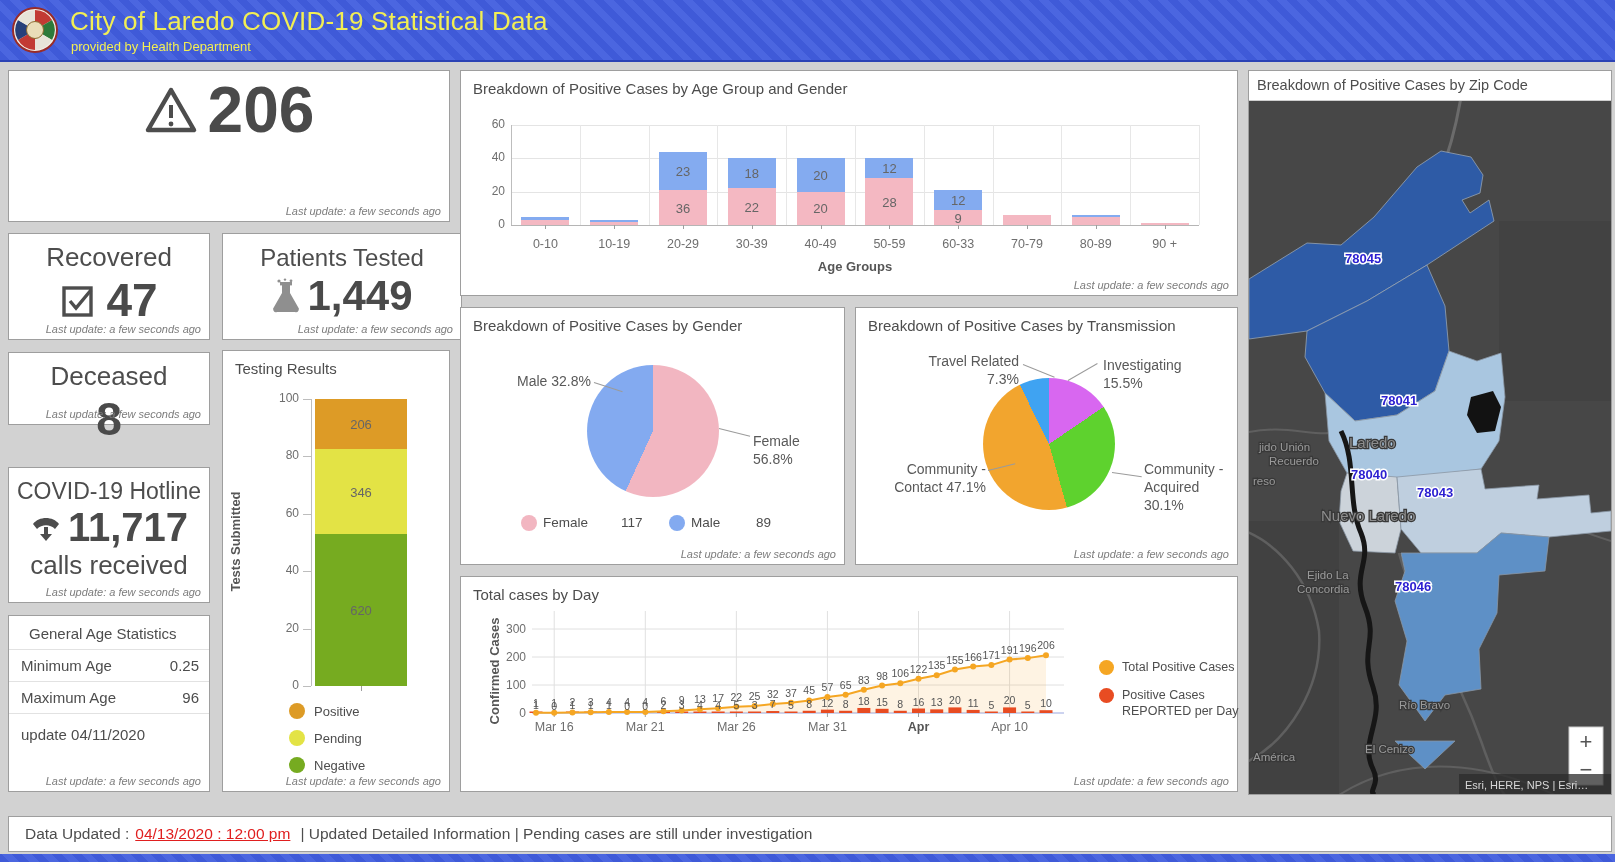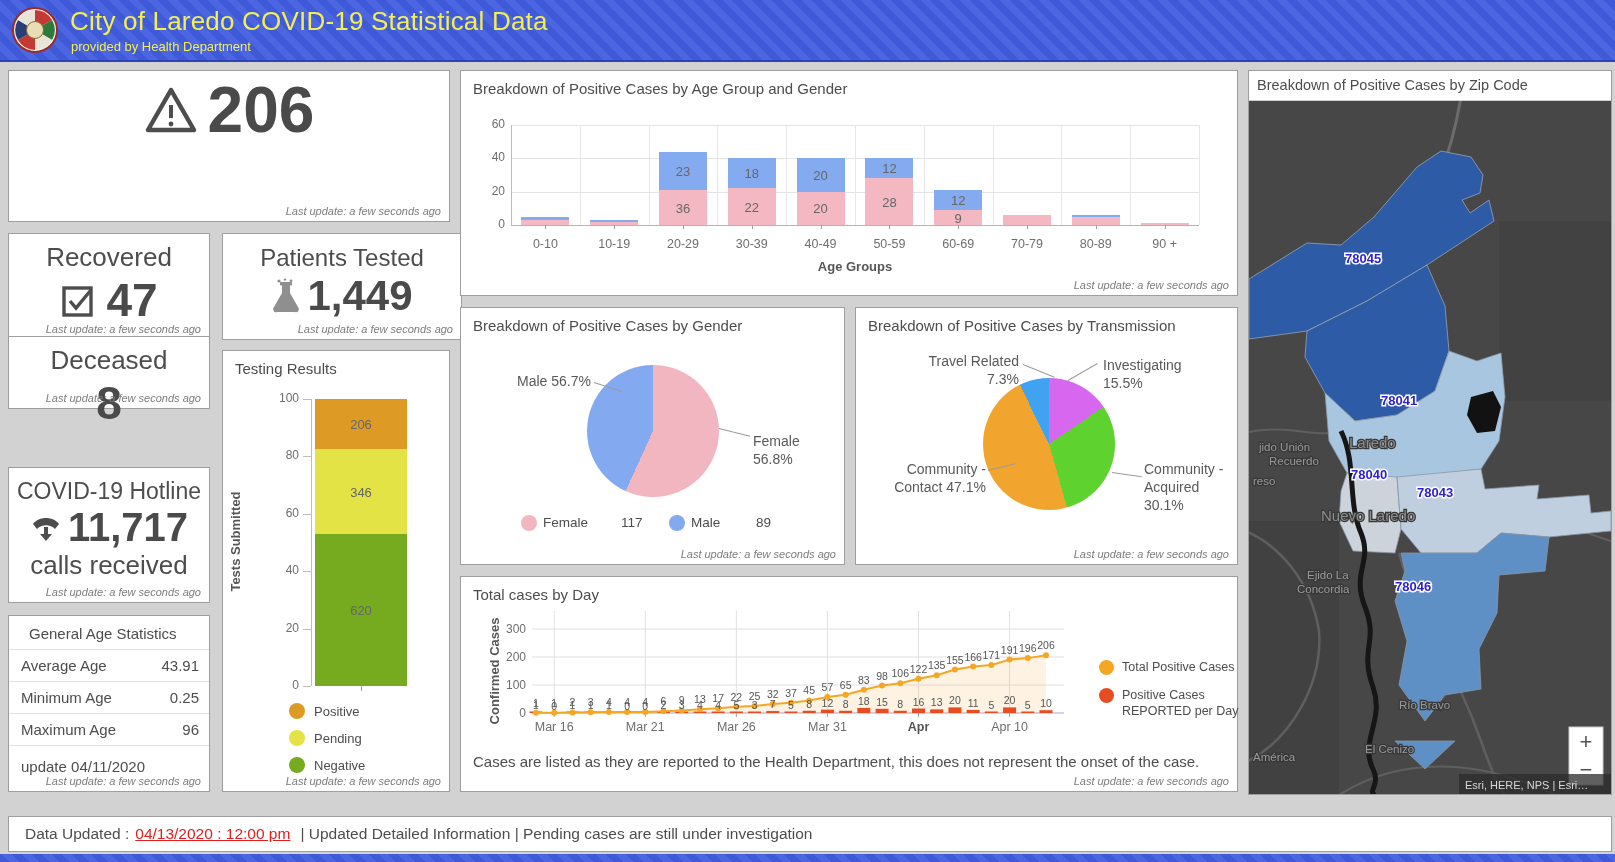--- a/index.html
+++ b/index.html
@@ -97,21 +97,21 @@
       <rect x="9" y="4" width="12" height="3.4" fill="#8f8f8f"></rect>
       <circle cx="8" cy="3" r="1.6" fill="#8f8f8f"></circle>
       <circle cx="14" cy="1.6" r="1.2" fill="#8f8f8f"></circle>
       <circle cx="20" cy="2.8" r="1.4" fill="#8f8f8f"></circle>
     </svg>
     <span>1,449</span>
   </div>
   <div class="lastupd">Last update: a few seconds ago</div>
 </div>
 
-<div class="card" style="left:8px;top:336px;width:202px;height:73px;">
+<div class="card" style="left:8px;top:352px;width:202px;height:73px;">
   <div class="stat-title" style="font-size:26px;margin-top:8px;">Deceased</div>
   <div class="stat-value" style="font-size:46px;">8</div>
   <div class="lastupd">Last update: a few seconds ago</div>
 </div>
 
 <div class="card" style="left:8px;top:467px;width:202px;height:136px;">
   <div class="stat-title" style="font-size:23px;margin-top:10px;">COVID-19 Hotline</div>
   <div class="stat-value" style="font-size:40px;gap:6px;">
     <svg width="32" height="28" viewBox="0 0 32 28">
       <path d="M3,10 C9,2 23,2 29,10 L25,15 C20,10 12,10 7,15 Z" fill="#4d4d4d"></path>
@@ -120,24 +120,20 @@
     </svg>
     <span>11,717</span>
   </div>
   <div class="stat-title" style="font-size:26px;">calls received</div>
   <div class="lastupd">Last update: a few seconds ago</div>
 </div>
 
 <div class="card" style="left:8px;top:615px;width:202px;height:177px;">
   <div style="padding:9px 20px 7px;font-size:15px;color:#4d4d4d;">General Age Statistics</div>
   <div id="age-stats-rows">
-      <div class="as-row">
-        <span>Average Age</span>
-        <span>43.91</span>
-      </div>
       <div class="as-row">
         <span>Minimum Age</span>
         <span>0.25</span>
       </div>
       <div class="as-row" style="border-bottom: 1px solid rgb(226, 226, 226);">
         <span>Maximum Age</span>
         <span>96</span>
       </div>
     </div>
   <div style="padding:12px 12px 0;font-size:15px;color:#4d4d4d;">update 04/11/2020</div>
@@ -238,40 +234,40 @@
       <div class="seg-lab" style="left: 378.4px; top: 76.6667px;">28</div>
       <div style="position: absolute; left: 354.4px; top: 33.3333px; width: 48px; height: 20px; background: rgb(132, 171, 240);"></div>
       <div class="seg-lab" style="left: 378.4px; top: 43.3333px;">12</div>
       <div style="position: absolute; left: 378.4px; top: 100px; width: 1px; height: 4px; background: rgb(158, 158, 158);"></div>
       <div class="cat-lab" style="left: 378.4px; top: 112px;">50-59</div>
       <div style="position: absolute; left: 423.2px; top: 85px; width: 48px; height: 15px; background: rgb(244, 184, 194);"></div>
       <div class="seg-lab" style="left: 447.2px; top: 92.5px;">9</div>
       <div style="position: absolute; left: 423.2px; top: 65px; width: 48px; height: 20px; background: rgb(132, 171, 240);"></div>
       <div class="seg-lab" style="left: 447.2px; top: 75px;">12</div>
       <div style="position: absolute; left: 447.2px; top: 100px; width: 1px; height: 4px; background: rgb(158, 158, 158);"></div>
-      <div class="cat-lab" style="left: 447.2px; top: 112px;">60-69</div>
+      <div class="cat-lab" style="left: 447.2px; top: 112px;">60-33</div>
       <div style="position: absolute; left: 492px; top: 90px; width: 48px; height: 10px; background: rgb(244, 184, 194);"></div>
       <div style="position: absolute; left: 516px; top: 100px; width: 1px; height: 4px; background: rgb(158, 158, 158);"></div>
       <div class="cat-lab" style="left: 516px; top: 112px;">70-79</div>
       <div style="position: absolute; left: 560.8px; top: 91.6667px; width: 48px; height: 8.33333px; background: rgb(244, 184, 194);"></div>
       <div style="position: absolute; left: 560.8px; top: 90px; width: 48px; height: 1.66667px; background: rgb(132, 171, 240);"></div>
       <div style="position: absolute; left: 584.8px; top: 100px; width: 1px; height: 4px; background: rgb(158, 158, 158);"></div>
       <div class="cat-lab" style="left: 584.8px; top: 112px;">80-89</div>
       <div style="position: absolute; left: 629.6px; top: 98.3333px; width: 48px; height: 1.66667px; background: rgb(244, 184, 194);"></div>
       <div style="position: absolute; left: 653.6px; top: 100px; width: 1px; height: 4px; background: rgb(158, 158, 158);"></div>
       <div class="cat-lab" style="left: 653.6px; top: 112px;">90 +</div>
     </div>
   <div id="age-xlab" class="abs axis-title" style="left:50px;top:188px;width:688px;text-align:center;">Age Groups</div>
   <div class="lastupd">Last update: a few seconds ago</div>
 </div>
 
 <div class="card" style="left:460px;top:307px;width:385px;height:258px;">
   <div class="panel-title">Breakdown of Positive Cases by Gender</div>
   <div id="gender-pie" class="pie" style="left: 126px; top: 57px; width: 132px; height: 132px; background: conic-gradient(rgb(242, 182, 193) 0%, rgb(242, 182, 193) 56.8%, rgb(131, 170, 240) 56.8%, rgb(131, 170, 240) 100%);"></div>
-  <div class="callout" style="left:30px;top:64px;width:100px;text-align:right;">Male 56.7%</div>
+  <div class="callout" style="left:30px;top:64px;width:100px;text-align:right;">Male 32.8%</div>
   <div class="leader" style="left:133px;top:74px;width:30px;transform:rotate(18deg);"></div>
   <div class="callout" style="left:292px;top:124px;width:90px;">Female 56.8%</div>
   <div class="leader" style="left:258px;top:120px;width:32px;transform:rotate(14deg);"></div>
   <div id="gender-legend" class="abs" style="left:0;top:205px;width:385px;height:22px;">
       <div class="legend-dot" style="position: absolute; left: 60px; top: 2px; width: 16px; height: 16px; background: rgb(242, 182, 193);"></div>
       <div style="position: absolute; left: 82px; top: 2px; font-size: 13.5px; color: rgb(77, 77, 77);">Female</div>
       <div style="position: absolute; left: 160px; top: 2px; font-size: 13.5px; color: rgb(77, 77, 77);">117</div>
       <div class="legend-dot" style="position: absolute; left: 208px; top: 2px; width: 16px; height: 16px; background: rgb(131, 170, 240);"></div>
       <div style="position: absolute; left: 230px; top: 2px; font-size: 13.5px; color: rgb(77, 77, 77);">Male</div>
       <div style="position: absolute; left: 295px; top: 2px; font-size: 13.5px; color: rgb(77, 77, 77);">89</div>
@@ -456,21 +452,20 @@
       <div style="display: flex; align-items: flex-start; gap: 8px; margin-bottom: 12px;">
         <div class="legend-dot" style="width: 15px; height: 15px; background: rgb(245, 166, 35); flex: 0 0 auto; margin-top: 1px;"></div>
         <span style="font-size: 12.5px; color: rgb(77, 77, 77); line-height: 16px; white-space: pre;">Total Positive Cases</span>
       </div>
       <div style="display: flex; align-items: flex-start; gap: 8px; margin-bottom: 12px;">
         <div class="legend-dot" style="width: 15px; height: 15px; background: rgb(232, 76, 34); flex: 0 0 auto; margin-top: 1px;"></div>
         <span style="font-size: 12.5px; color: rgb(77, 77, 77); line-height: 16px; white-space: pre;">Positive Cases
 REPORTED per Day</span>
       </div>
     </div>
-  <div class="abs" style="left:12px;top:176px;font-size:15px;color:#4d4d4d;">Cases are listed as they are reported to the Health Department, this does not represent the onset of the case.</div>
   <div class="lastupd">Last update: a few seconds ago</div>
 </div>
 
 <div class="card" id="map-card" style="left:1248px;top:70px;width:364px;height:725px;background:#474747;">
   <div id="map-titlebar">
     <span>Breakdown of Positive Cases by Zip Code</span>
   </div>
   <svg id="map-svg" width="362" height="694" viewBox="0 0 362 694">
     <rect x="0" y="0" width="362" height="694" fill="#474747"></rect>
     <rect x="250" y="120" width="112" height="180" fill="#424242"></rect>

